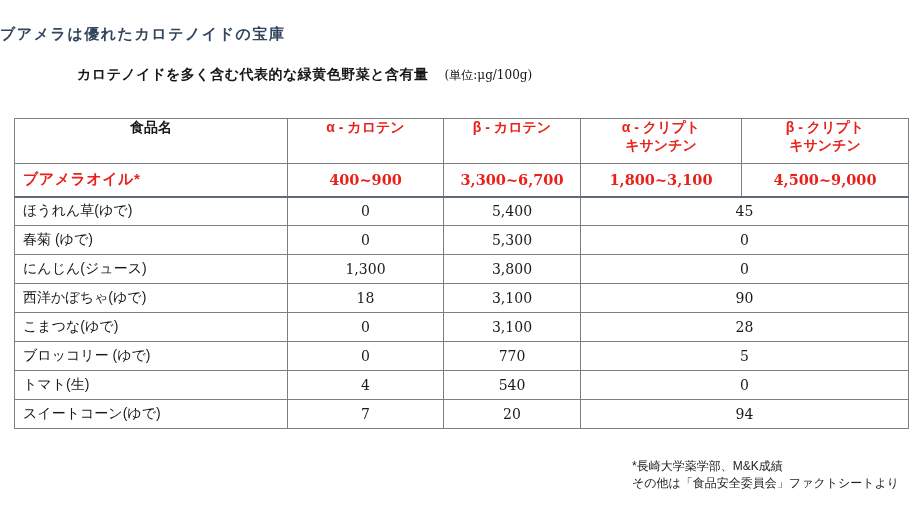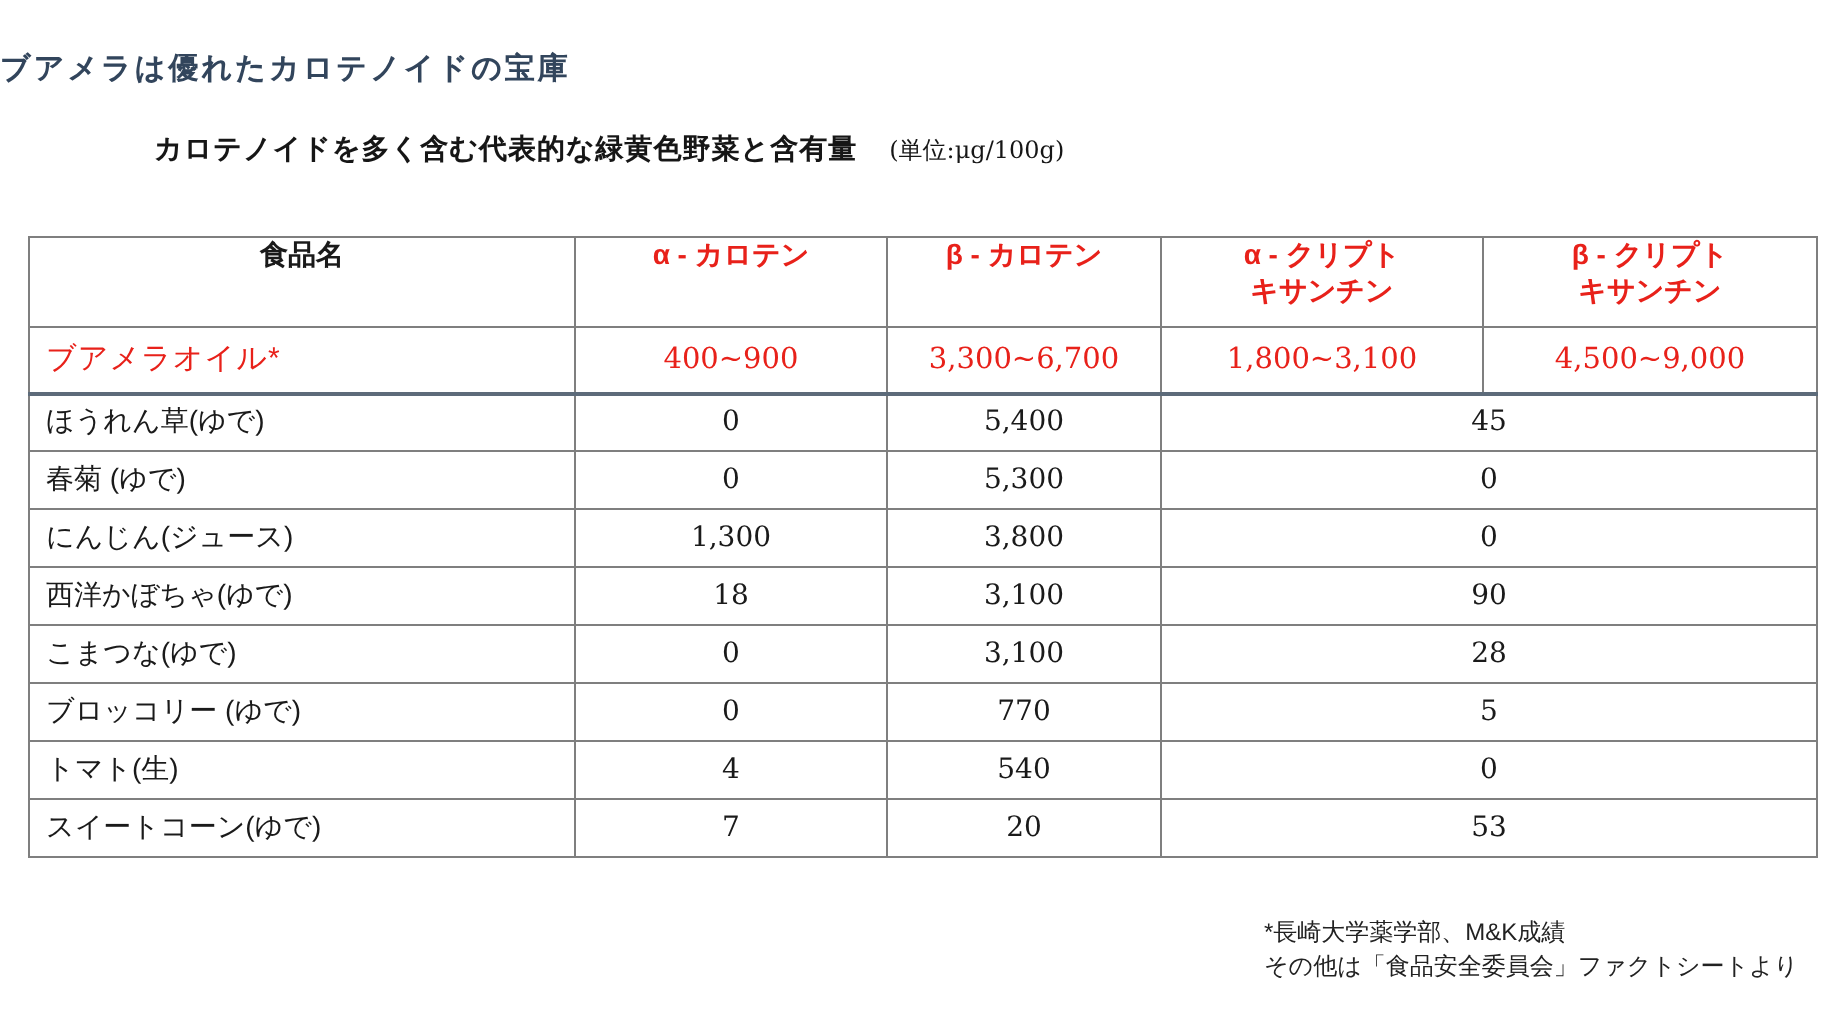--- a/index.html
+++ b/index.html
@@ -40,21 +40,21 @@
   thead th {
     height: 45px; vertical-align: top; padding-top: 0;
     text-align: center; font-size: 14px; font-weight: 700;
     white-space: pre-line; line-height: 1.25; color: #1a1a1a;
   }
   thead th.red { color: #e8211a; }
   tbody td { height: 29px; font-size: 14px; background: #ffffff; }
   td.name { text-align: left; padding-left: 8px; color: #1a1a1a; }
   td.num  { text-align: center; font-family: "DejaVu Serif", serif; color: #1a1a1a; }
   tr.highlight td {
-    height: 33px; color: #e8211a; font-weight: 400;
+    height: 33px; color: #e8211a; font-weight: 700;
     border-bottom: 2px solid #5d6b7a;
   }
   tr.highlight td.name { font-size: 15px; letter-spacing: 0.5px; }
   tr.highlight td.num { font-size: 14.5px; }
   .footnotes {
     position: absolute; top: 458px; left: 632px;
     font-size: 12px; line-height: 1.4; color: #222222;
   }
 </style>
 </head>
@@ -130,21 +130,21 @@
     <tr>
       <td class="name">トマト(生)</td>
       <td class="num">4</td>
       <td class="num">540</td>
       <td class="num" colspan="2">0</td>
     </tr>
     <tr>
       <td class="name">スイートコーン(ゆで)</td>
       <td class="num">7</td>
       <td class="num">20</td>
-      <td class="num" colspan="2">53</td>
+      <td class="num" colspan="2">94</td>
     </tr>
   </tbody>
 </table>
 
 <div class="footnotes">
   <div>*長崎大学薬学部、M&amp;K成績</div>
   <div>その他は「食品安全委員会」ファクトシートより</div>
 </div>
 
 </body></html>

